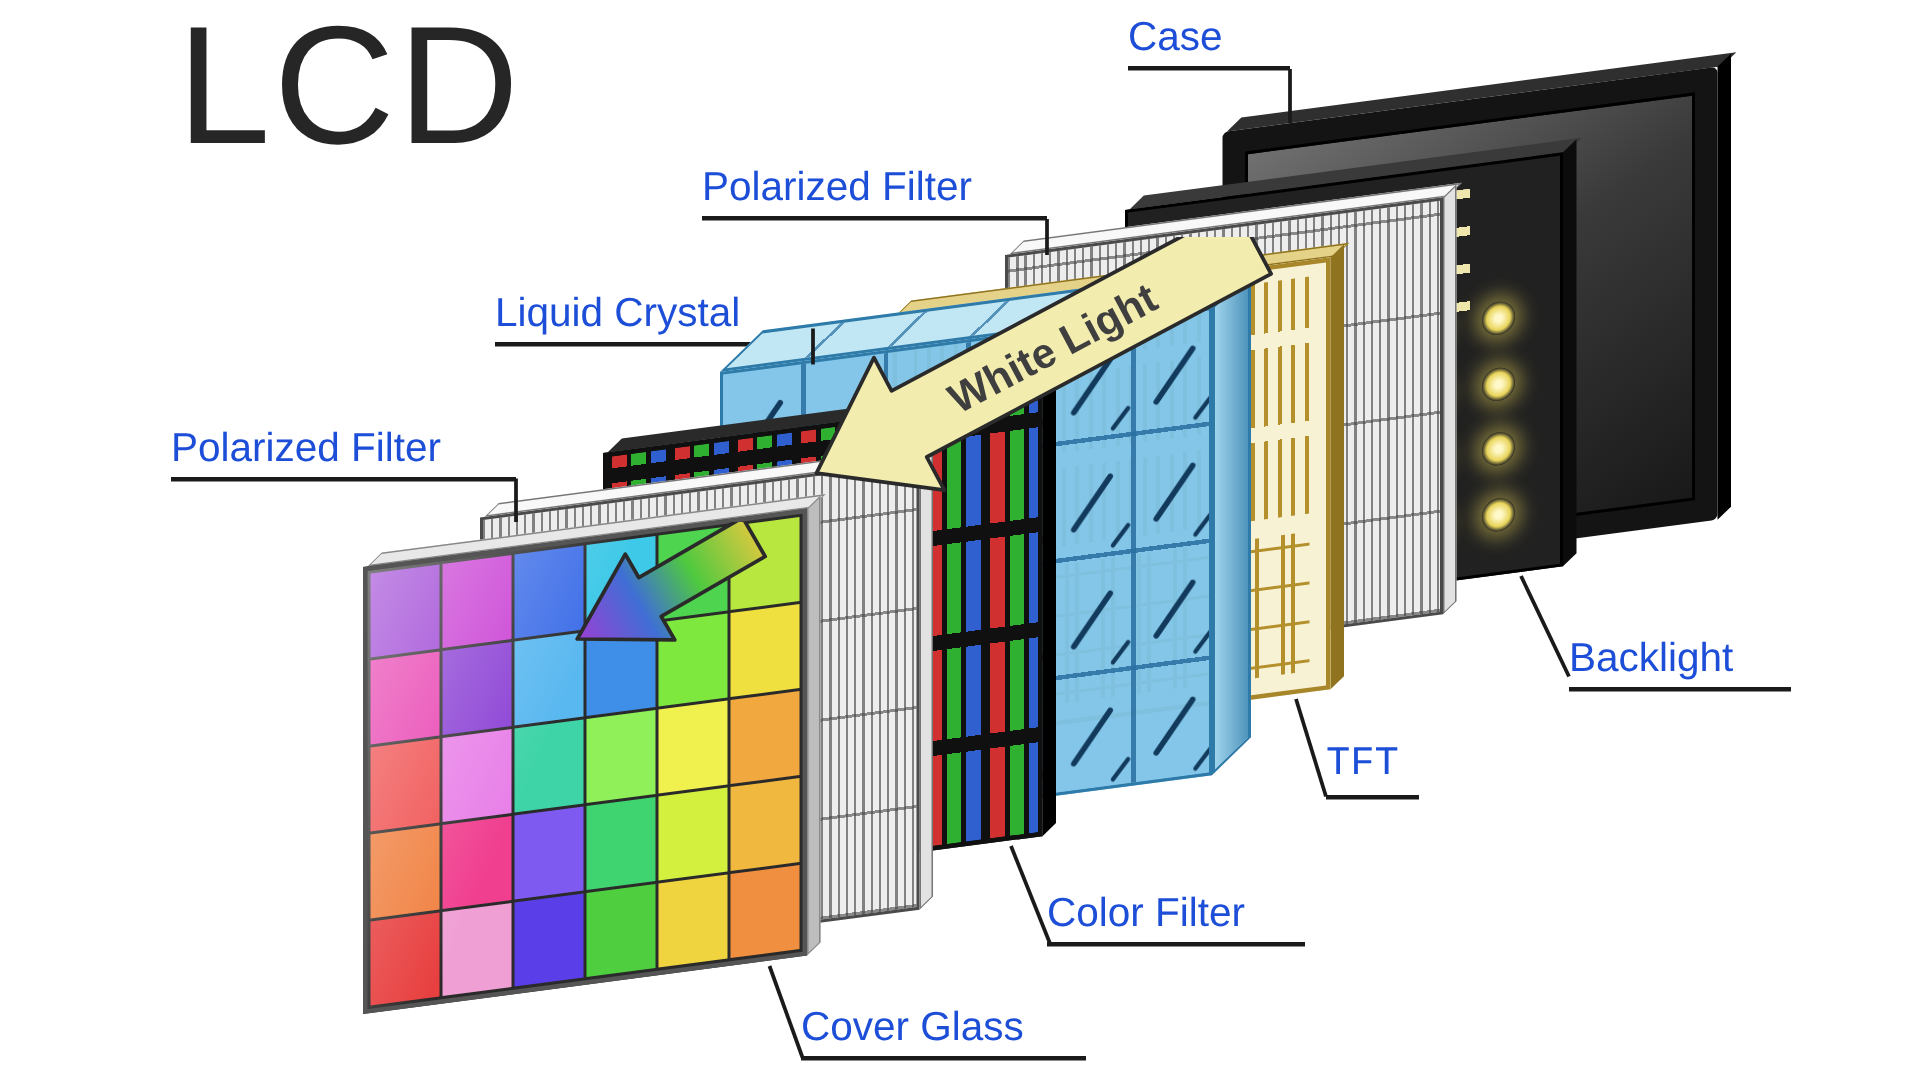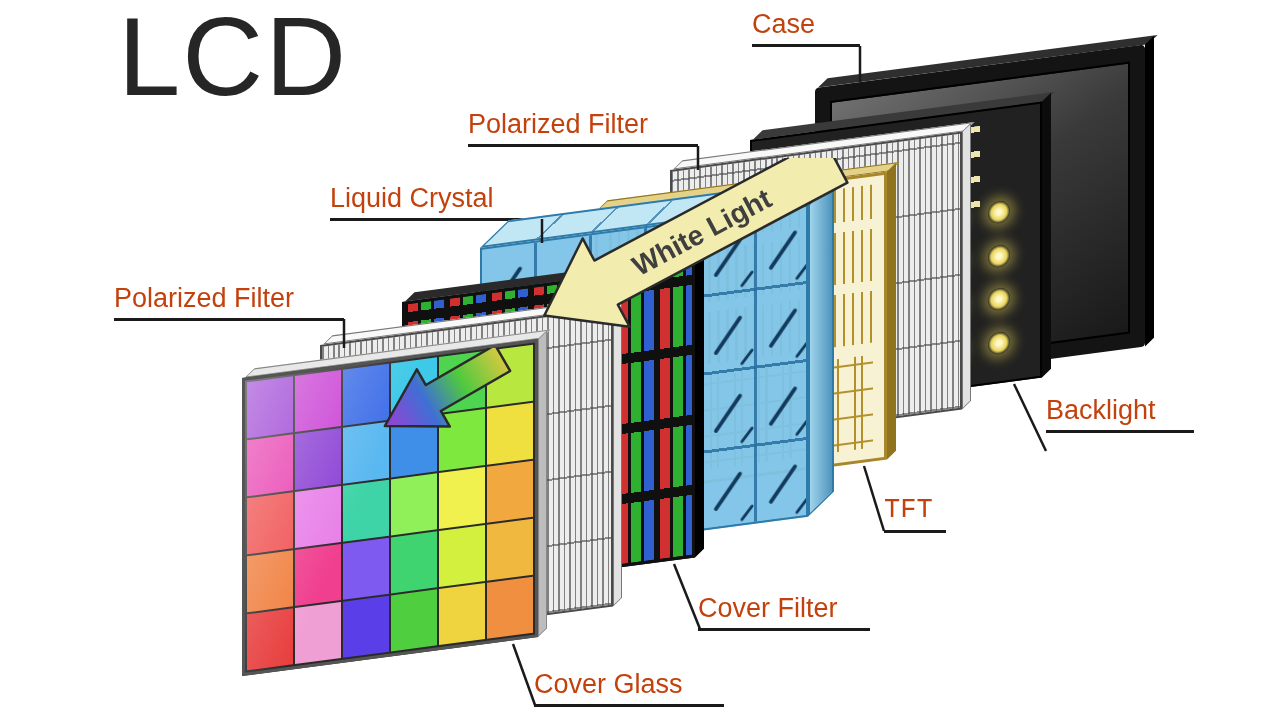--- a/index.html
+++ b/index.html
@@ -10,29 +10,29 @@
     color:#1a1a1a;
   }
   
   .lcd-title{
     position:absolute;left:118px;top:-8px;
     font-size:112px;font-weight:400;color:#262626;letter-spacing:2px;
   }
   
   .diag-label{
     position:absolute;
-    font-size:27px;line-height:32px;color:#c2410c;
+    font-size:27px;line-height:32px;color:#1d4ed8;
     padding-bottom:4px;border-bottom:3px solid #1a1a1a;
     white-space:nowrap;
   }
   #label-case{left:752px;top:8px;width:108px;}
   #label-pf-back{left:468px;top:108px;width:230px;}
-  #label-lc{left:330px;top:182px;width:212px;}
+  #label-lc{left:330px;top:192px;width:212px;}
   #label-pf-front{left:114px;top:282px;width:230px;}
-  #label-backlight{left:1046px;top:394px;width:148px;}
+  #label-backlight{left:1046px;top:422px;width:148px;}
   #label-tft{left:884px;top:494px;width:62px;font-family:Liberation Mono, monospace;}
   #label-cf{left:698px;top:592px;width:172px;}
   #label-cg{left:534px;top:668px;width:190px;}
   
   .connectors{position:absolute;left:0;top:0;z-index:14;pointer-events:none;}
   .connectors line{stroke:#1a1a1a;stroke-width:2.5px;}
   
   .layer{position:absolute;transform:skewY(-7.5deg);transform-origin:0 0;}
   .face{position:absolute;inset:0;box-sizing:border-box;}
   .edge-t{position:absolute;left:3px;top:-8px;width:100%;height:8px;
@@ -280,16 +280,16 @@
     <line x1="700" y1="629" x2="674" y2="564"></line>
     <line x1="535" y1="705" x2="513" y2="644"></line>
   </svg>
 
   <div class="diag-label" id="label-case">Case</div>
   <div class="diag-label" id="label-pf-back">Polarized Filter</div>
   <div class="diag-label" id="label-lc">Liquid Crystal</div>
   <div class="diag-label" id="label-pf-front">Polarized Filter</div>
   <div class="diag-label" id="label-backlight">Backlight</div>
   <div class="diag-label" id="label-tft">TFT</div>
-  <div class="diag-label" id="label-cf">Cover Filter</div>
+  <div class="diag-label" id="label-cf">Color Filter</div>
   <div class="diag-label" id="label-cg">Cover Glass</div>
 
 </div>
 
 </body></html>

